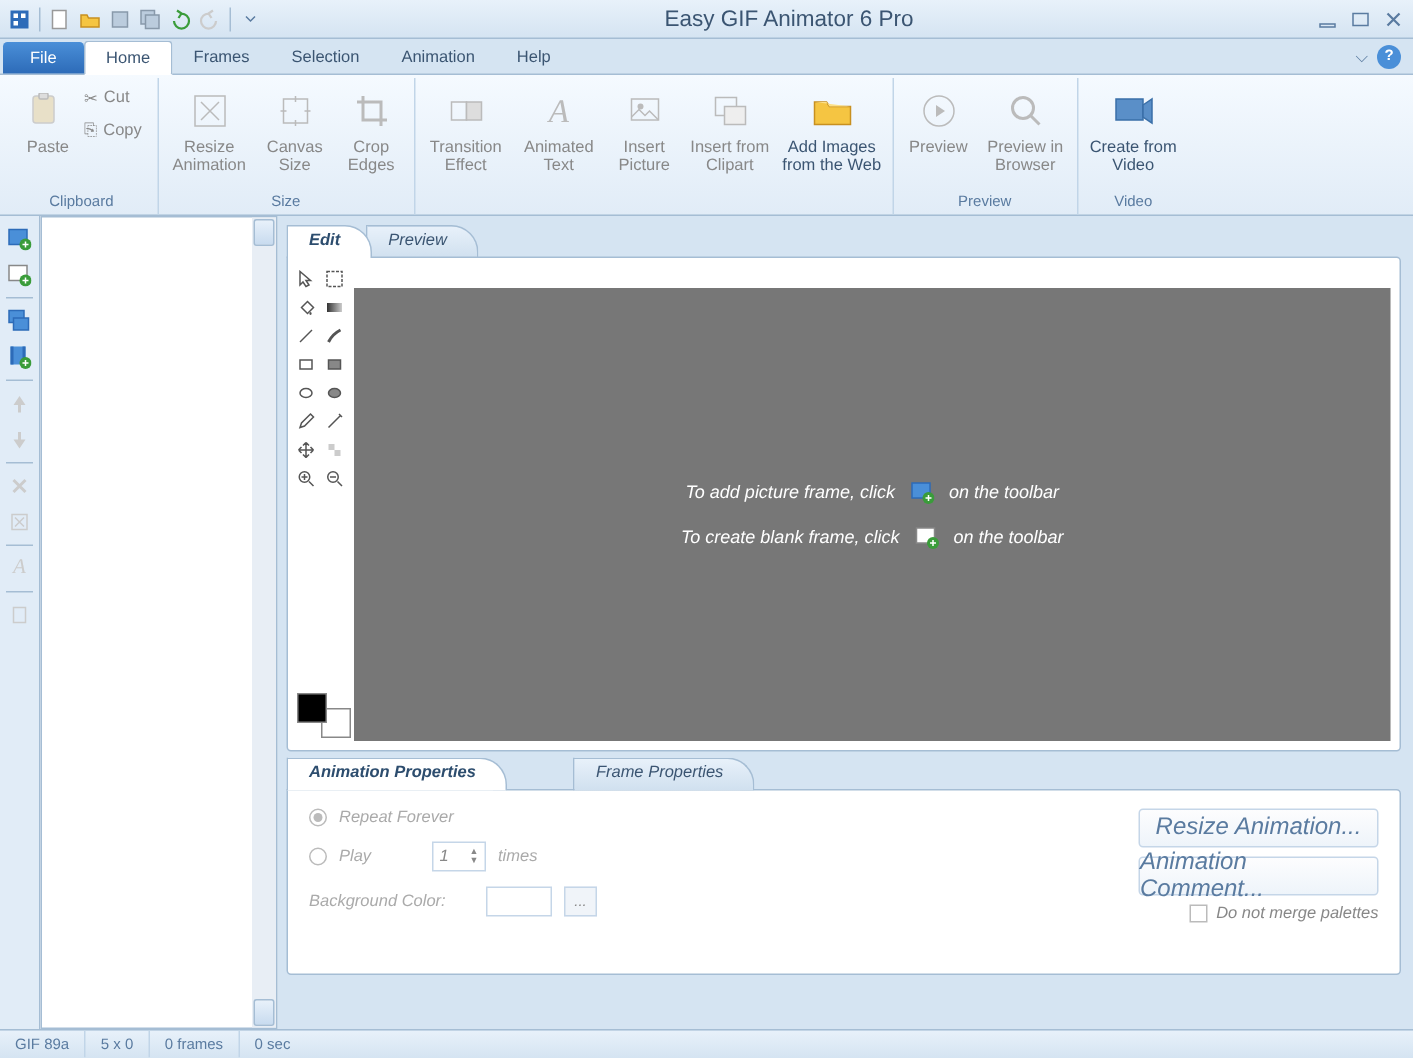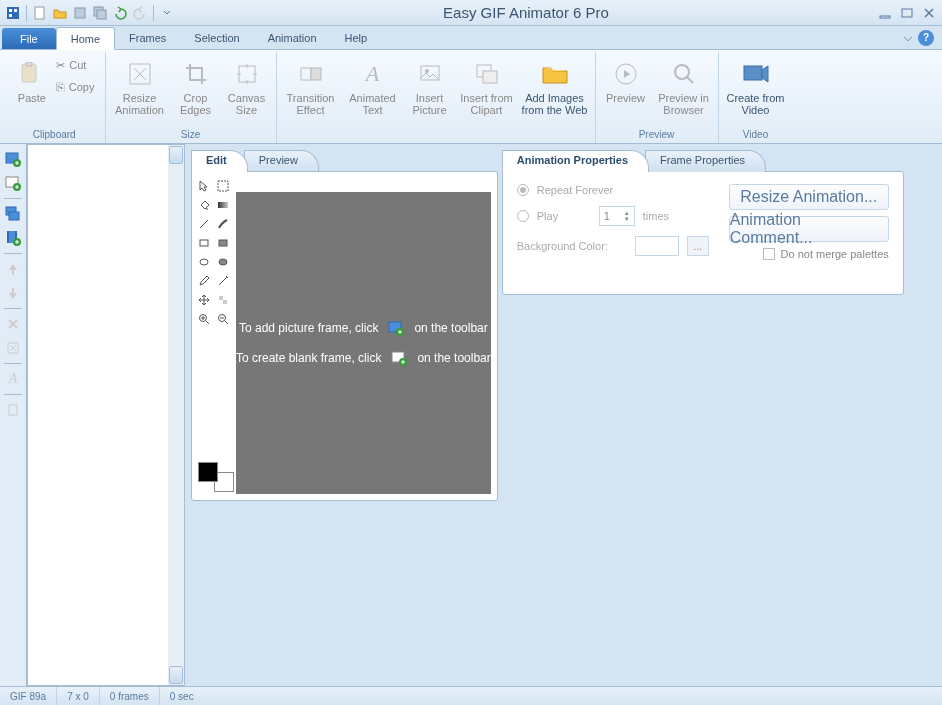--- a/index.html
+++ b/index.html
@@ -37,38 +37,38 @@
 .lt-btn { width: 22px; height: 22px; margin: 0 auto; display: flex; align-items: center; justify-content: center; cursor: pointer; border-radius: 2px; color: #5a7ba0; }
 .lt-btn.disabled { color: #bbb; cursor: default; }
 .lt-sep { height: 1px; background: #a5bdd4; margin: 2px 4px; }
 
 .frame-list { width: 158px; background: #fff; border: 1px solid #a5bdd4; margin: 0; position: relative; }
 .frame-scroll { position: absolute; right: 0; top: 0; width: 16px; height: 100%; background: #e8eef5; }
 .scroll-thumb { width: 14px; height: 18px; margin: 1px; background: linear-gradient(#e8f1fa, #c8dbef); border: 1px solid #a5bdd4; border-radius: 2px; }
 .scroll-thumb.top { position: absolute; top: 0; }
 .scroll-thumb.bot { position: absolute; bottom: 0; }
 
-.right-pane { flex: 1; display: flex; flex-direction: row; padding: 6px 8px 4px 6px; gap: 4px; }
+.right-pane { flex: 1; display: flex; flex-direction: column; padding: 6px 8px 4px 6px; gap: 4px; font-style: italic; }
 
 .tab-strip { display: flex; height: 22px; position: relative; }
 .tab { padding: 3px 20px 3px 14px; color: #3b5572; cursor: pointer; font-size: 11px; border: 1px solid #a5bdd4; background: linear-gradient(#e8f1fa, #d0e0ef); border-bottom: none; position: relative; border-radius: 0 18px 0 0 / 0 18px 0 0; margin-right: -4px; }
 .tab.active { background: #fff; z-index: 2; font-weight: bold; color: #2d4d6e; }
 .tab-body { flex: 1; background: #fff; border: 1px solid #a5bdd4; border-radius: 0 3px 3px 3px; margin-top: -1px; display: flex; position: relative; }
 
 .tool-palette { width: 44px; padding: 6px 4px; display: flex; flex-wrap: wrap; gap: 3px; align-content: flex-start; }
 .tp-btn { width: 16px; height: 16px; display: flex; align-items: center; justify-content: center; cursor: pointer; color: #555; font-size: 12px; }
 .color-swatches { position: absolute; bottom: 8px; left: 6px; width: 36px; height: 30px; }
 .swatch-fg { width: 20px; height: 20px; background: #000; border: 1px solid #888; position: absolute; top: 0; left: 0; }
 .swatch-bg { width: 20px; height: 20px; background: #fff; border: 1px solid #888; position: absolute; bottom: 0; right: 0; }
 
 .canvas-area { flex: 1; margin: 20px 6px 6px 0; background: #777; position: relative; display: flex; flex-direction: column; align-items: center; justify-content: center; gap: 14px; color: #fff; font-size: 12px; }
 .canvas-hint { display: flex; align-items: center; gap: 10px; }
 .hint-icon { width: 16px; height: 16px; display: inline-flex; align-items: center; justify-content: center; }
 
-.props-tab-strip { display: flex; height: 22px; }
+.props-tab-strip { display: flex; height: 22px; gap: 48px; }
 .props-body { height: 124px; background: #fff; border: 1px solid #a5bdd4; border-radius: 0 3px 3px 3px; margin-top: -1px; padding: 12px 14px; display: flex; }
 .props-left { flex: 1; color: #aaa; font-size: 11px; display: flex; flex-direction: column; gap: 10px; }
 .prop-row { display: flex; align-items: center; gap: 8px; }
 .radio { width: 12px; height: 12px; border: 1px solid #bbb; border-radius: 50%; display: inline-flex; align-items: center; justify-content: center; }
 .radio.sel::after { content: ''; width: 6px; height: 6px; background: #bbb; border-radius: 50%; }
 .num-input { width: 36px; height: 20px; border: 1px solid #c5d6e8; background: #fff; padding: 0 4px; display: flex; align-items: center; justify-content: space-between; color: #888; }
 .spinners { display: flex; flex-direction: column; font-size: 6px; color: #888; }
 .color-well { width: 44px; height: 20px; border: 1px solid #c5d6e8; background: #fff; }
 .color-btn { width: 22px; height: 20px; border: 1px solid #c5d6e8; background: #f0f4f9; display: flex; align-items: center; justify-content: center; color: #888; font-size: 10px; }
 .props-right { width: 180px; display: flex; flex-direction: column; gap: 6px; align-items: flex-end; }
@@ -196,36 +196,36 @@
     <div class="ribbon-group-content">
       <div class="rbtn-large">
           <div class="rbtn-icon">
             <svg width="24" height="24">
               <rect x="2" y="2" width="20" height="20" fill="none" stroke="#bbb"></rect>
               <path d="M6 6l12 12M6 18L18 6" stroke="#bbb"></path>
             </svg>
           </div>
           <span>Resize Animation</span>
         </div>
-      <div class="rbtn-large" style="width:48px">
-          <div class="rbtn-icon">
-            <svg width="24" height="24">
-              <path d="M6 2v16h16M2 6h16v16" fill="none" stroke="#bbb" stroke-width="2"></path>
-            </svg>
-          </div>
-          <span>Crop Edges</span>
-        </div>
       <div class="rbtn-large" style="width:50px">
           <div class="rbtn-icon">
             <svg width="24" height="24">
               <rect x="4" y="4" width="16" height="16" fill="none" stroke="#bbb"></rect>
               <path d="M2 12h4m12 0h4M12 2v4m0 12v4" stroke="#bbb"></path>
             </svg>
           </div>
           <span>Canvas Size</span>
+        </div>
+      <div class="rbtn-large" style="width:48px">
+          <div class="rbtn-icon">
+            <svg width="24" height="24">
+              <path d="M6 2v16h16M2 6h16v16" fill="none" stroke="#bbb" stroke-width="2"></path>
+            </svg>
+          </div>
+          <span>Crop Edges</span>
         </div>
     </div>
     <div class="ribbon-group-label">Size</div>
   </div>
 
   <div class="ribbon-group">
     <div class="ribbon-group-content">
       <div class="rbtn-large">
           <div class="rbtn-icon">
             <svg width="24" height="24">
@@ -552,16 +552,16 @@
             <span>Do not merge palettes</span>
           </div>
         </div>
       </div>
     </div>
   </div>
 </div>
 
 <div class="statusbar">
   <div class="status-cell">GIF 89a</div>
-  <div class="status-cell">7 x 0</div>
+  <div class="status-cell">5 x 0</div>
   <div class="status-cell">0 frames</div>
   <div class="status-cell" style="border-right:none">0 sec</div>
 </div>
 
 </body></html>

